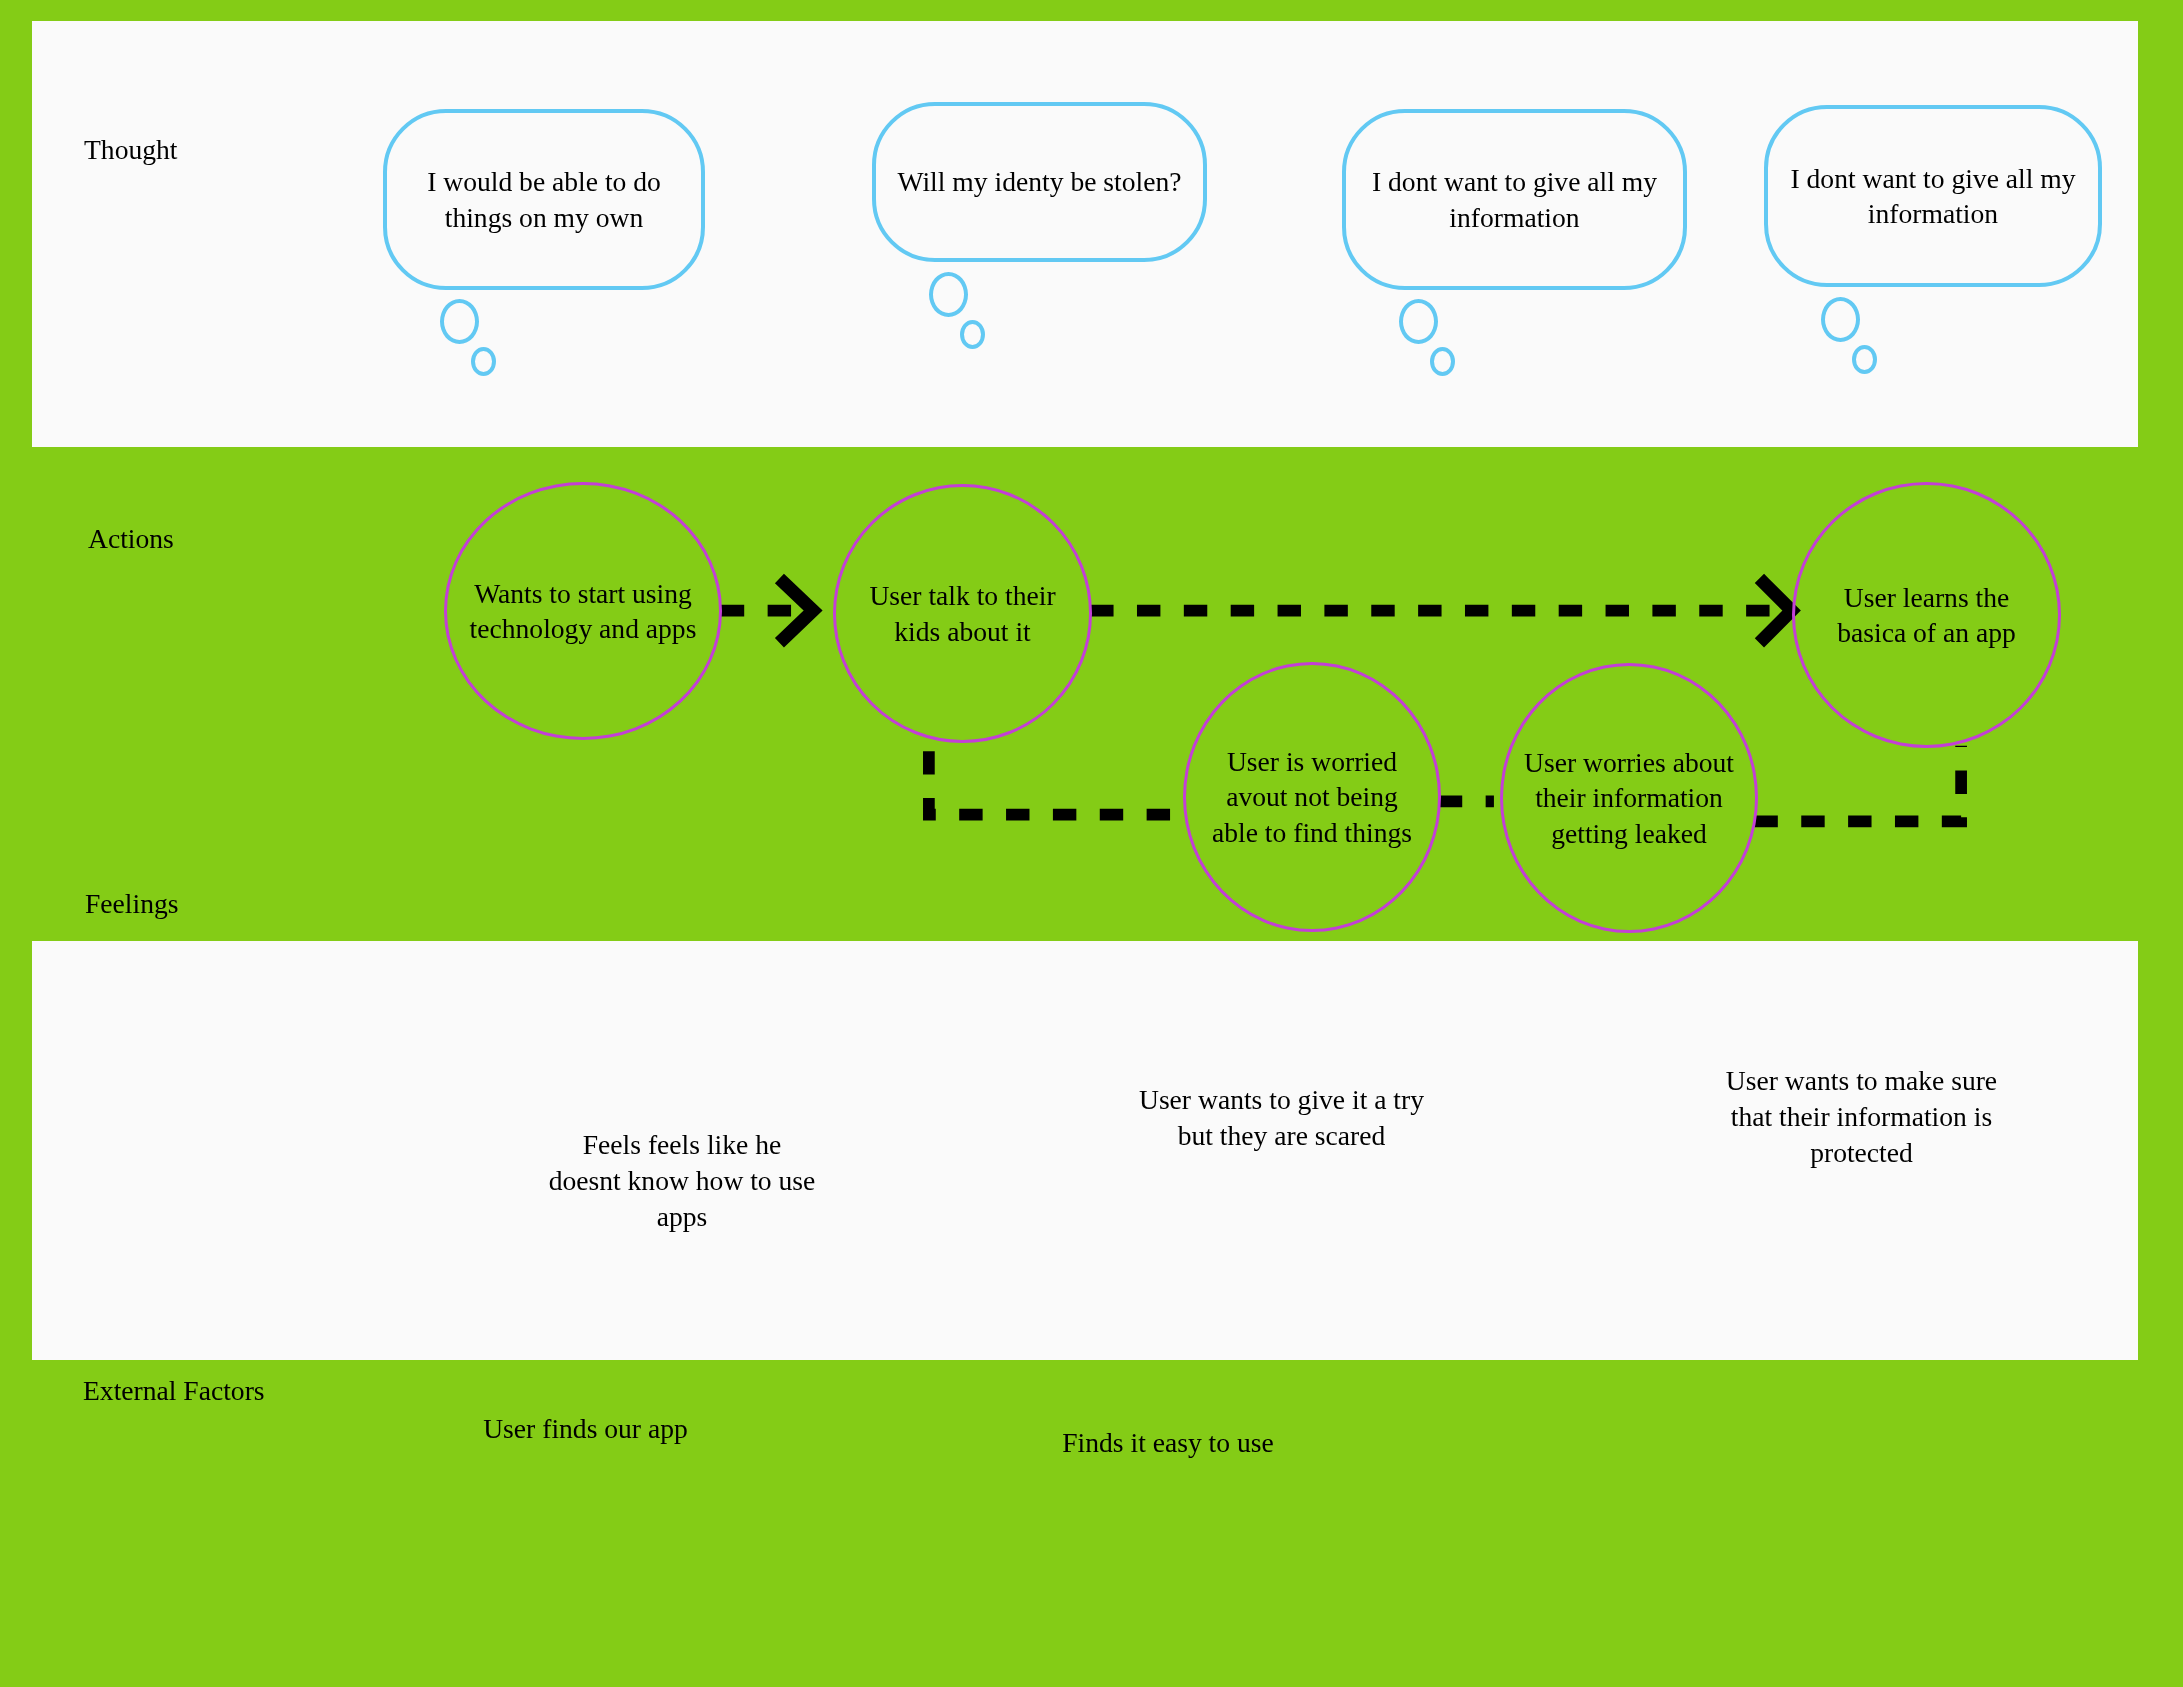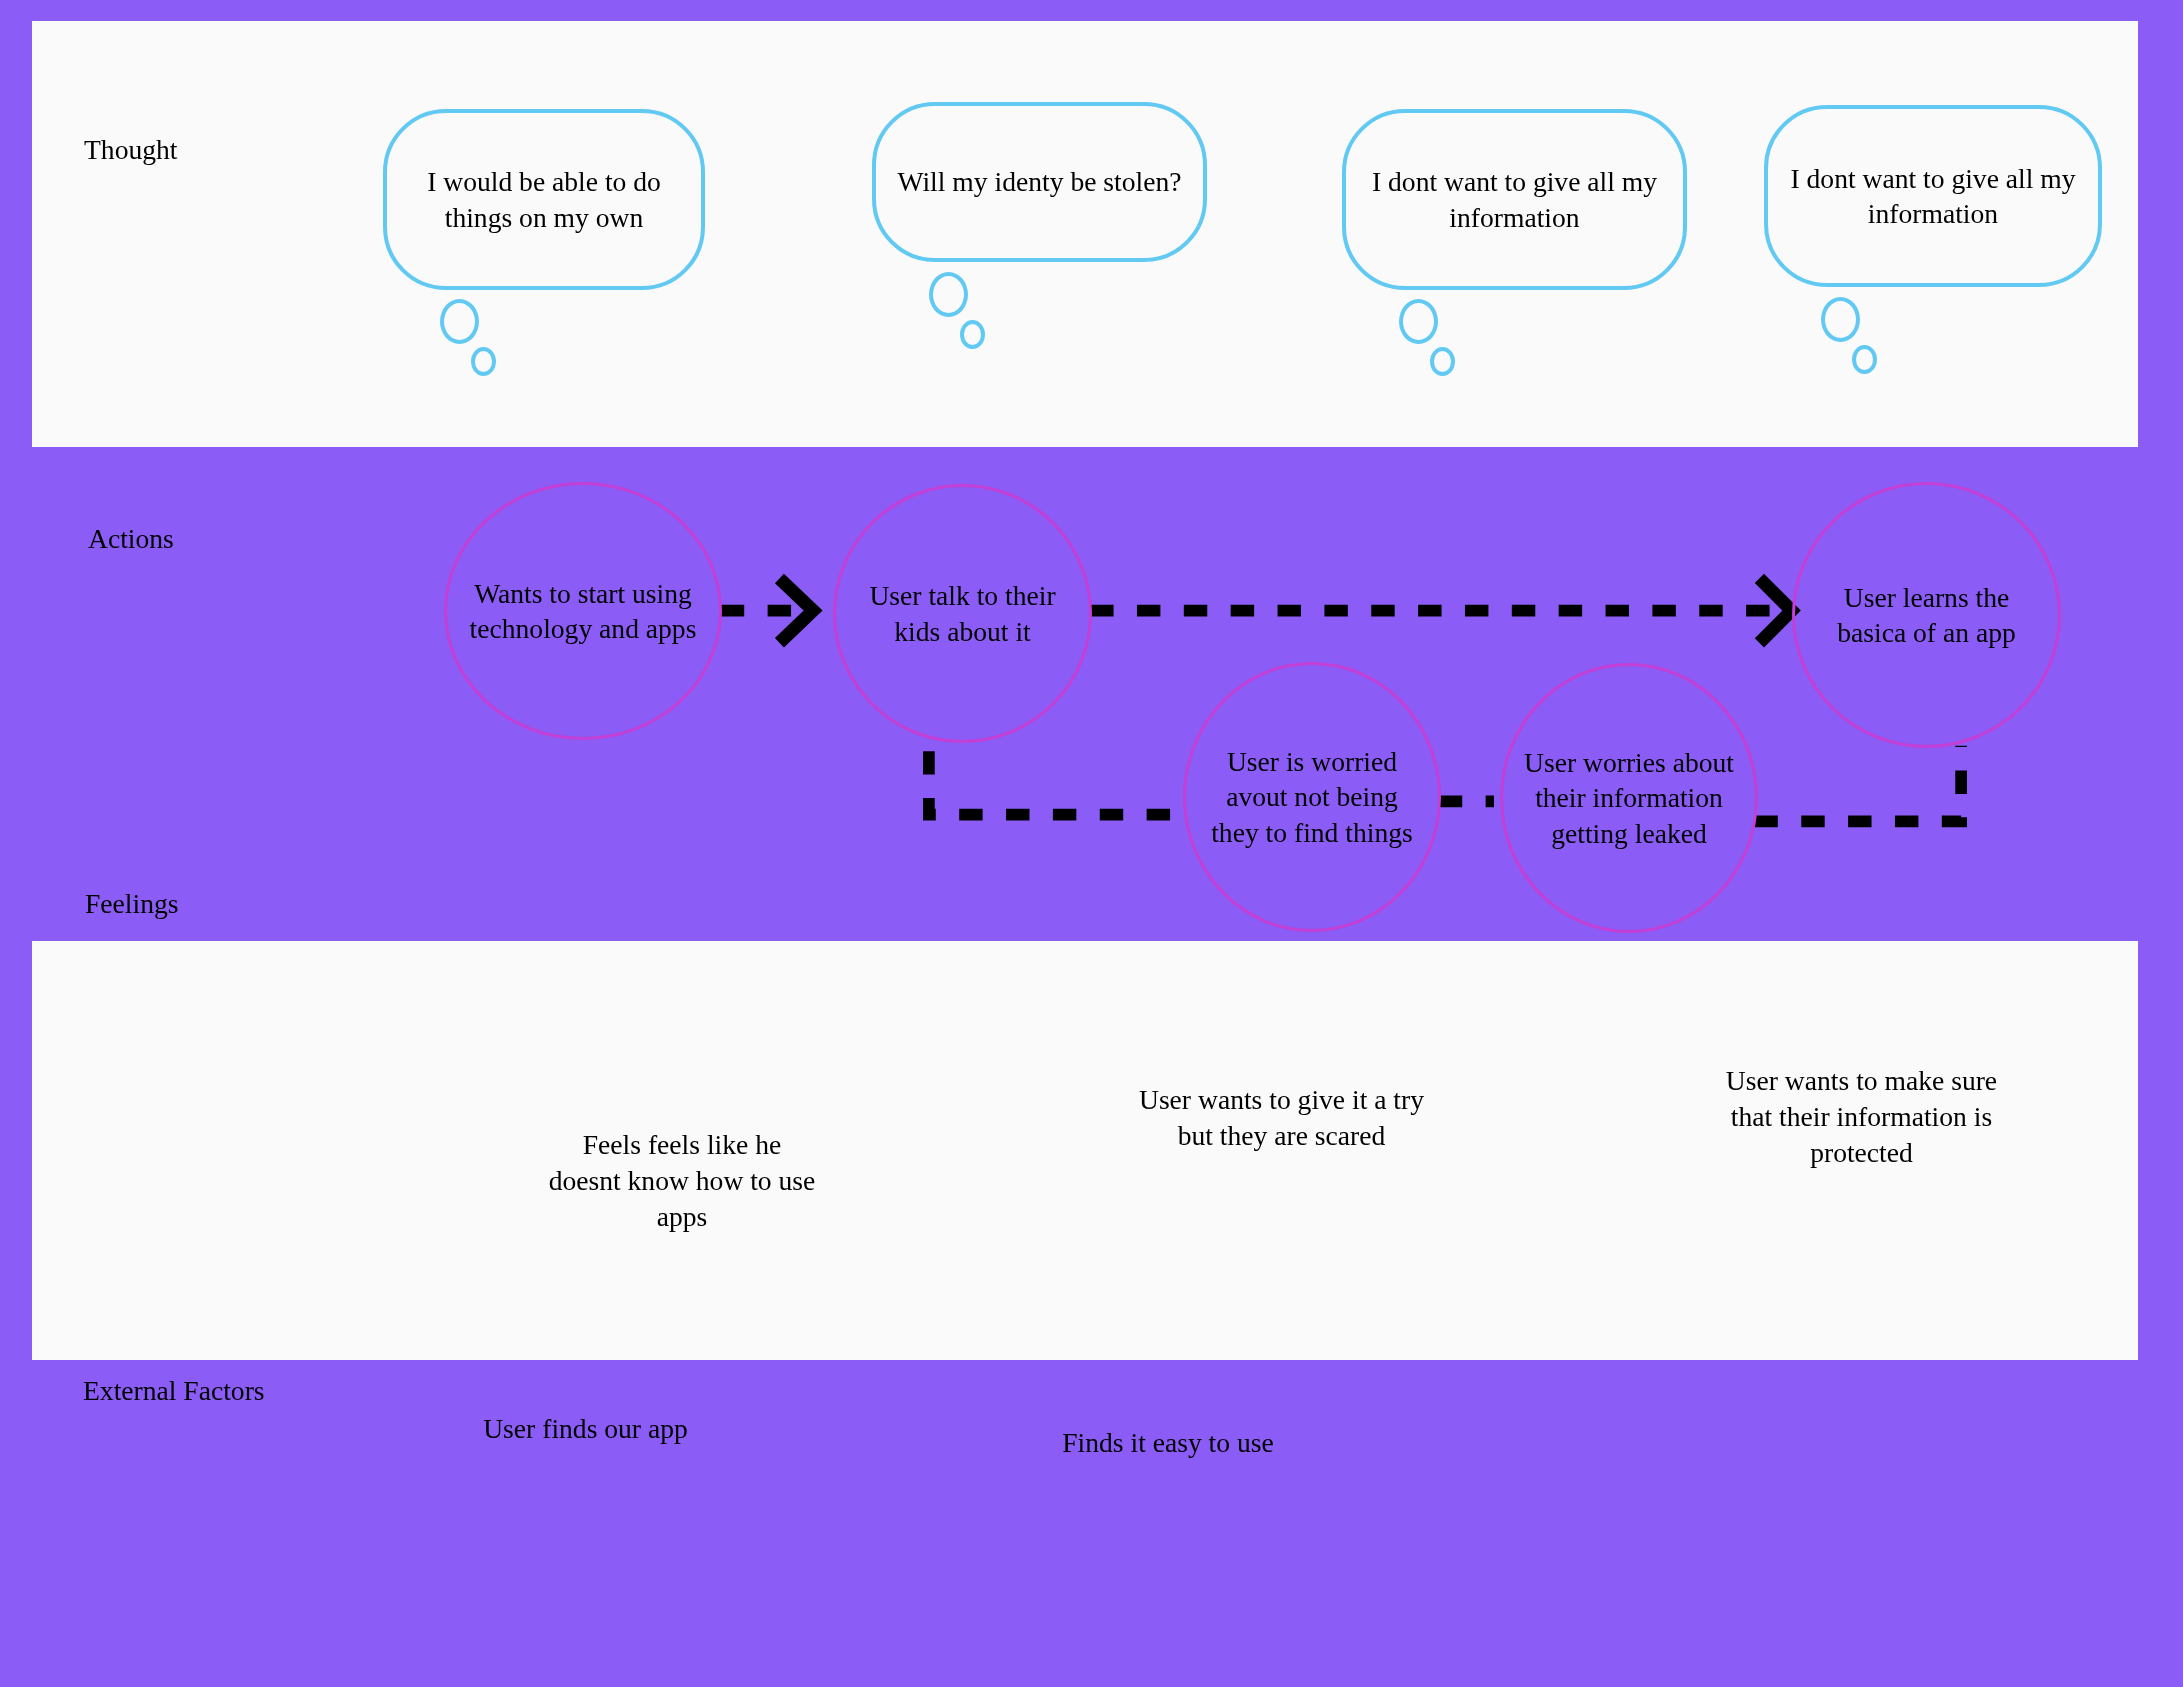--- a/index.html
+++ b/index.html
@@ -7,21 +7,21 @@
     padding: 0;
     background: #ffffff;
   }
   body {
     font-family: "Liberation Serif", "DejaVu Serif", serif;
   }
   #canvas {
     position: relative;
     width: 2183px;
     height: 1687px;
-    background: #8b5cf6;
+    background: #84cc16;
     overflow: hidden;
   }
 
   
   .band {
     position: absolute;
     left: 32px;
     width: 2106px;
     background: #fafafa;
   }
@@ -168,21 +168,21 @@
 
   <div class="action-circle" style="left:444px;  top:482px;  width:278px; height:258px;">
     <span class="action-text">Wants to start using technology and apps</span>
   </div>
 
   <div class="action-circle" style="left:833px; top:484px;  width:259px; height:259px;">
     <span class="action-text">User talk to their kids about it</span>
   </div>
 
   <div class="action-circle" style="left:1183px; top:662px;  width:258px; height:270px;">
-    <span class="action-text">User is worried avout not being they to find things</span>
+    <span class="action-text">User is worried avout not being able to find things</span>
   </div>
 
   <div class="action-circle" style="left:1500px; top:663px;  width:258px; height:270px;">
     <span class="action-text">User worries about their information getting leaked</span>
   </div>
 
   <div class="action-circle" style="left:1792px; top:482px;  width:269px; height:266px;">
     <span class="action-text">User learns the basica of an app</span>
   </div>
 

